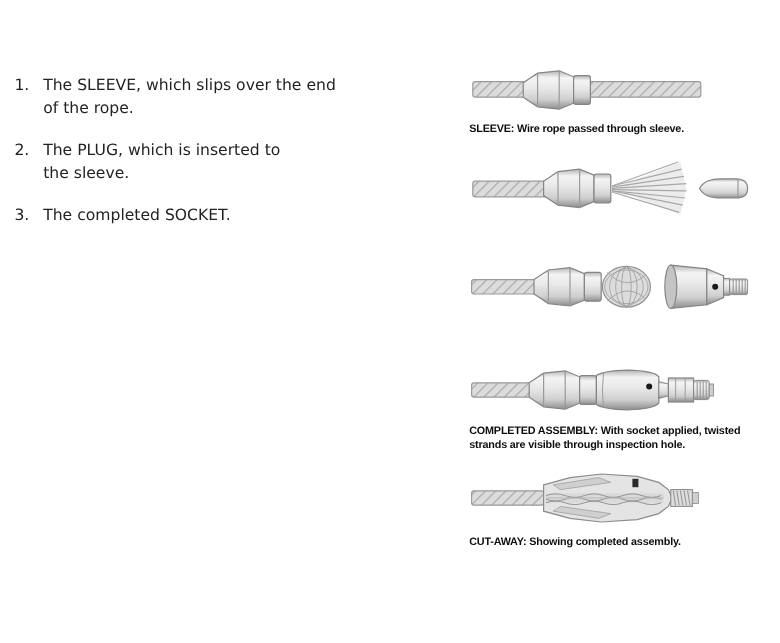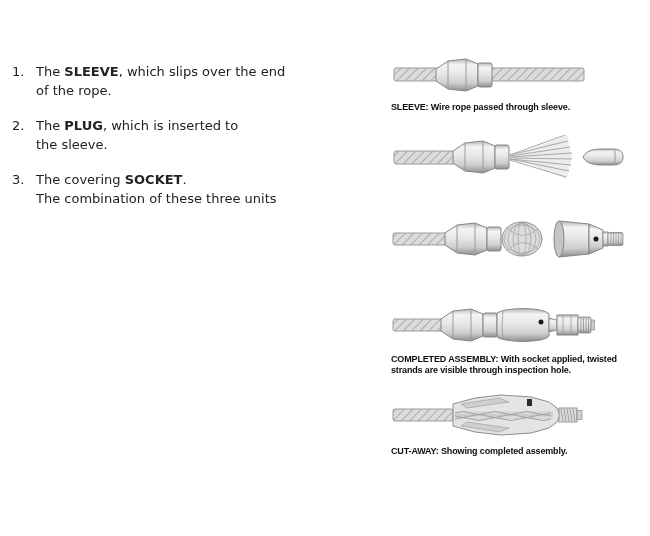--- a/index.html
+++ b/index.html
@@ -9,21 +9,21 @@
     font-family:"DejaVu Sans", sans-serif;
     position:relative; overflow:hidden;
   }
   
   .instructions {
     position:absolute; left:12px; top:62px; width:336px;
     color:#222222; font-size:13px; line-height:19px;
   }
   .item { display:grid; grid-template-columns:24px 1fr; margin-bottom:16px; }
   .item .num { }
-  .item .bold { font-weight:bold; }
+  .item .bold { font-weight:normal; }
   
   .figures { position:absolute; left:391px; top:0; width:256px; height:380px; }
   .fig { position:absolute; left:0; width:256px; }
   .fig svg { display:block; }
   .cap {
     font-family:"Liberation Sans", sans-serif;
     font-size:9px; font-weight:bold; line-height:10.5px;
     letter-spacing:-0.15px; color:#0d0d0d; margin-top:4px;
   }
   .cap .cap-label { font-weight:bold; }
@@ -70,22 +70,21 @@
     <div class="num">2.</div>
     <div>
       <div><span>The </span><span class="bold">PLUG</span><span>, which is inserted to</span></div>
       <div><span>the sleeve.</span></div>
     </div>
   </div>
 
   <div class="item">
     <div class="num">3.</div>
     <div>
-      <div><span>The covering </span><span class="bold">SOCKET</span><span>.</span></div>
-      <div><span>The combination of these three units</span></div>
+      <div><span>The completed </span><span class="bold">SOCKET</span><span>.</span></div>
     </div>
   </div>
 
 </div>
 
 <div class="figures">
 
   <div class="fig" style="top:52px">
     <svg width="250" height="46" viewBox="0 0 250 46">
       <rect x="3" y="16" width="190" height="13" rx="2" fill="url(#ropePat)" stroke="#9a9a9a" stroke-width="1"></rect>

